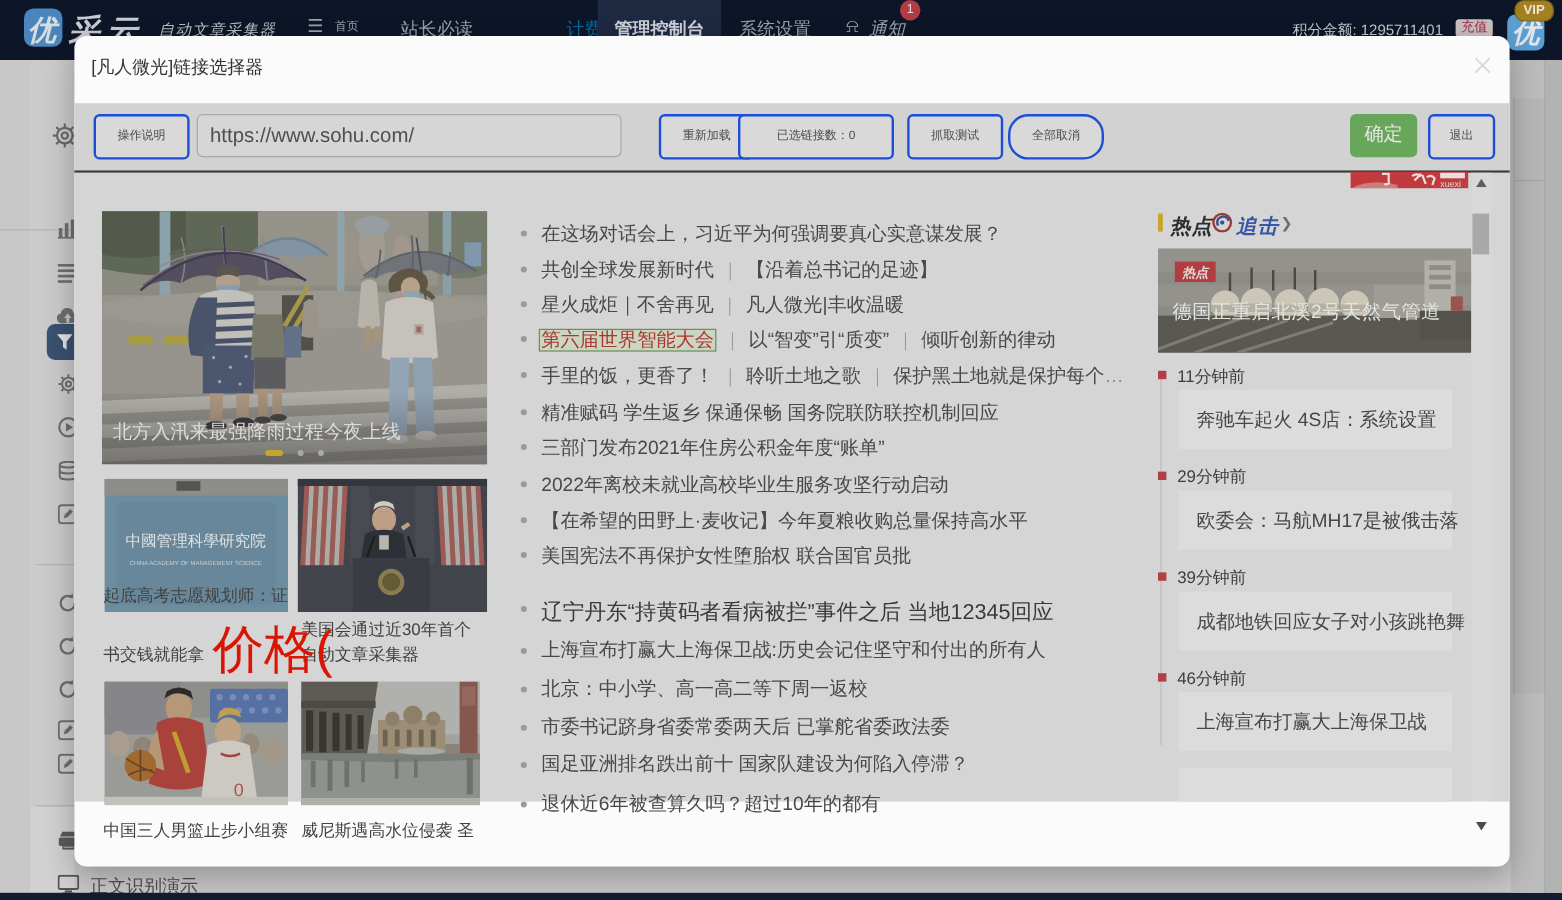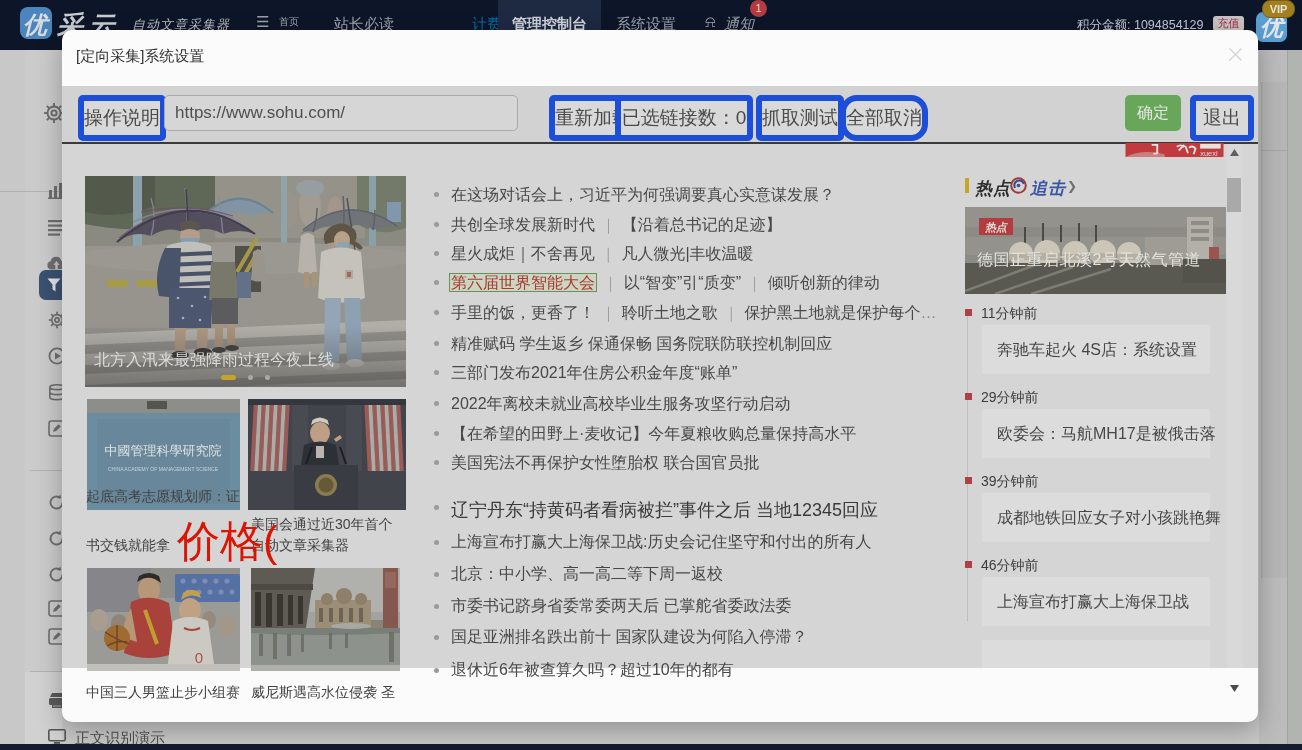--- a/index.html
+++ b/index.html
@@ -1,20 +1,20 @@
 <!DOCTYPE html>
 <html><head>
 <meta charset="utf-8">
 <style>
 html,body{margin:0;padding:0;}
 body{width:1302px;height:750px;overflow:hidden;font-family:"Liberation Sans",sans-serif;background:#c8c8c8;}
 #app{position:absolute;top:0;left:0;width:1302px;height:750px;}
 .abs{position:absolute;white-space:nowrap;}
 #nav-items,#sidebar-icons,#bottom-left,#modal-head,#toolbar,#iframe-area,#news-left,#news-mid,#news-right,#scrollbar,#tl,#bullets{position:absolute;left:0;top:0;width:0;height:0;overflow:visible;white-space:nowrap;}
-.btn{position:absolute;white-space:nowrap;top:95px;height:34px;background:#d9d9d9;border:6px solid #1d4ed8;border-radius:5px;color:#4a4a4a;font-size:19px;text-align:center;line-height:34px;}
+.btn{position:absolute;white-space:nowrap;top:95px;height:34px;background:#d9d9d9;border:2px solid #1d4ed8;border-radius:5px;color:#4a4a4a;font-size:10px;text-align:center;line-height:34px;}
 .nli{position:absolute;color:#484848;font-size:16px;white-space:nowrap;}
 .sep{color:#9a9a9a;padding:0 6px;font-size:15px;}
 .cap{position:absolute;color:#424242;font-size:14px;white-space:nowrap;}
 .tlb{position:absolute;left:965px;width:7px;height:7px;background:#b04045;}
 .tlt{position:absolute;left:981px;color:#3c3c3c;font-size:14px;white-space:nowrap;}
 .tlc{position:absolute;left:982px;width:228px;height:49px;background:#dcdcdc;}
 .tltx{position:absolute;left:997px;color:#474747;font-size:16px;white-space:nowrap;}
 .blt{position:absolute;left:434px;width:5px;height:5px;border-radius:50%;background:#9a9a9a;}
 </style>
 </head>
@@ -33,21 +33,21 @@
   <div class="abs" style="left:279px;top:15px;color:#9ba1ad;font-size:10px;">首页</div>
   <div class="abs" style="left:334px;top:15px;color:#9ba1ad;font-size:15px;">站长必读</div>
   <div class="abs" style="left:426px;top:15px;color:#0369a1;font-size:15px;margin-left:46px;">计费方式</div>
   <div class="abs" style="left:498px;top:0;width:103px;height:50px;background:#1e2942;"></div>
   <div class="abs" style="left:512px;top:15px;color:#ccd1d9;font-size:15px;font-weight:bold;">管理控制台</div>
   <div class="abs" style="left:616px;top:15px;color:#9ba1ad;font-size:15px;">系统设置</div>
   <div class="abs" style="left:705px;top:13px;color:#a8acb6;font-size:16px;">⍾</div>
   <div class="abs" style="left:724px;top:15px;color:#9ba1ad;font-size:15px;font-style:italic;">通知</div>
   <div class="abs" style="left:750px;top:0px;width:17px;height:17px;background:#b43b42;border-radius:50%;color:#ddd;font-size:11px;text-align:center;line-height:17px;">1</div>
 
-  <div class="abs" style="left:1077px;top:17px;color:#c3c8d2;font-size:12.5px;">积分金额: 1094854129</div>
+  <div class="abs" style="left:1077px;top:17px;color:#c3c8d2;font-size:12.5px;">积分金额: 1295711401</div>
   <div class="abs" style="left:1213px;top:16px;width:31px;height:15px;background:#c9c2c3;border-radius:3px;color:#a32b44;font-size:11px;text-align:center;line-height:15px;">充值</div>
   <div class="abs" style="left:1256px;top:12px;width:31px;height:30px;background:#5a9fd4;border-radius:7px;color:#e3e5e8;font-size:23px;font-weight:bold;font-style:italic;text-align:center;line-height:30px;">优</div>
   <div class="abs" style="left:1262px;top:0px;width:31px;height:16px;background:#a3801f;border:1px solid #7a6014;border-radius:8px;color:#e8e4da;font-size:11px;font-weight:bold;text-align:center;line-height:16px;">VIP</div>
 </div>
 
 <div class="abs" style="left:25px;top:50px;width:37px;height:622px;background:#cbcbcb;"></div>
 <div class="abs" style="left:25px;top:672px;width:37px;height:72px;background:#d1d1d1;"></div>
 <div class="abs" id="sidebar-icons">
 
   <svg class="abs" style="left:43px;top:102px;" width="22" height="22" viewBox="0 0 22 22">
@@ -179,21 +179,21 @@
 <div class="abs" id="bottom-left"></div>
 
 <div class="abs" style="left:1259px;top:50px;width:43px;height:694px;background:#bcbcbc;"></div>
 <div class="abs" style="left:1261px;top:82px;width:26px;height:496px;background:#b6b6b6;border-left:1px solid #a8a8a8;"></div>
 <div class="abs" style="left:1287px;top:50px;width:1px;height:694px;background:#a2a2a2;"></div>
 <div class="abs" style="left:1261px;top:150px;width:26px;height:1px;background:#a6a6a6;"></div>
 <div class="abs" style="left:1288px;top:50px;width:14px;height:694px;background:#b2b4b2;"></div>
 
 <div class="abs" id="modal" style="left:62px;top:30px;width:1196px;height:692px;background:#fbfbfb;border-radius:10px;box-shadow:0 8px 26px rgba(0,0,0,0.28);"></div>
 <div class="abs" id="modal-head">
-  <div class="abs" style="left:76px;top:47px;color:#333;font-size:15px;">[定向采集]系统设置</div>
+  <div class="abs" style="left:76px;top:47px;color:#333;font-size:15px;">[凡人微光]链接选择器</div>
   <svg class="abs" style="left:1228px;top:47px;" width="15" height="15" viewBox="0 0 15 15">
         <g stroke="#d6d6d6" stroke-width="1.4">
           <line x1="1.5" y1="1.5" x2="13.5" y2="13.5"></line>
           <line x1="13.5" y1="1.5" x2="1.5" y2="13.5"></line>
         </g>
       </svg>
 </div>
 
 <div class="abs" id="toolbar">
   <div class="abs" style="left:62px;top:86px;width:1196px;height:56px;background:#d2d2d2;"></div>

